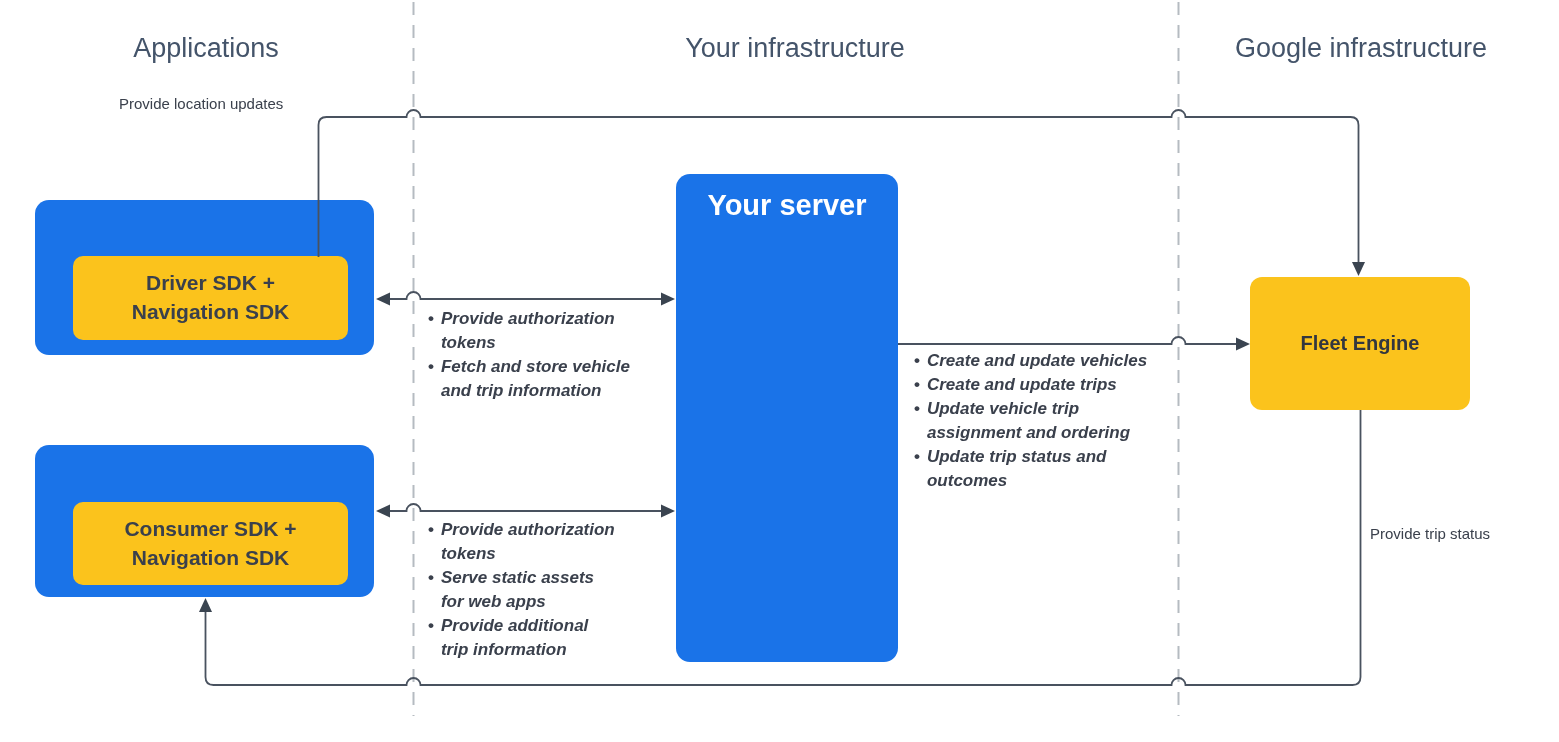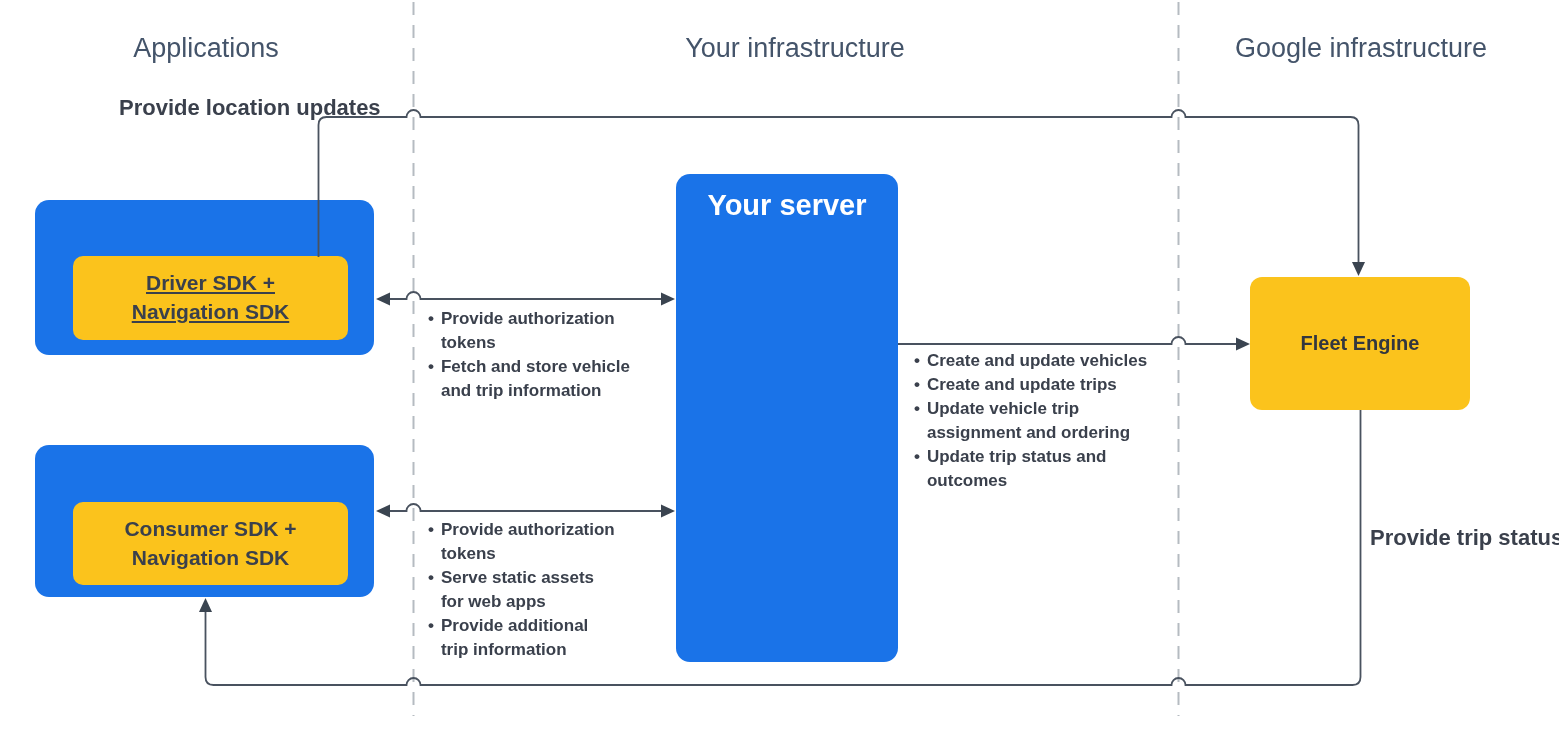--- a/index.html
+++ b/index.html
@@ -27,21 +27,21 @@
 
   .zone-header{
     position:absolute;
     transform:translateX(-50%);
     font-size:27px;font-weight:400;
     color:var(--c-heading);
     white-space:nowrap;
   }
   .edge-label{
     position:absolute;
-    font-size:22px;font-weight:700;
+    font-size:15px;font-weight:400;
     color:var(--c-text);
     white-space:nowrap;
   }
 
   .node{position:absolute;border-radius:14px;}
   .node-blue{background:var(--c-blue);}
   .node-title{
     text-align:center;
     color:#ffffff;font-weight:700;font-size:29px;line-height:34px;
   }
@@ -66,29 +66,30 @@
   .li{display:flex;align-items:flex-start;}
   .li .bullet{
     font-size:17px;font-weight:700;line-height:24px;
     color:var(--c-text);
     margin-right:7px;
   }
   .li .li-text{
     font-size:17px;font-weight:700;line-height:24px;
     color:var(--c-text);
     white-space:pre-line;
+    font-style:italic;
   }
 </style>
 </head>
 <body>
 
 <div class="canvas">
 
   <div class="node node-blue" style="left:35px;top:200px;width:339px;height:155px;">
-    <div class="sdk-box" style="left:38px;top:56px;width:275px;height:84px;text-decoration:underline;">Driver SDK +
+    <div class="sdk-box" style="left:38px;top:56px;width:275px;height:84px;">Driver SDK +
 Navigation SDK</div>
   </div>
 
   <div class="node node-blue" style="left:35px;top:445px;width:339px;height:152px;">
     <div class="sdk-box" style="left:38px;top:57px;width:275px;height:83px;">Consumer SDK +
 Navigation SDK</div>
   </div>
 
   <div class="node node-blue" style="left:676px;top:174px;width:222px;height:488px;">
     <div class="node-title" style="padding-top:14px;">Your server</div>

